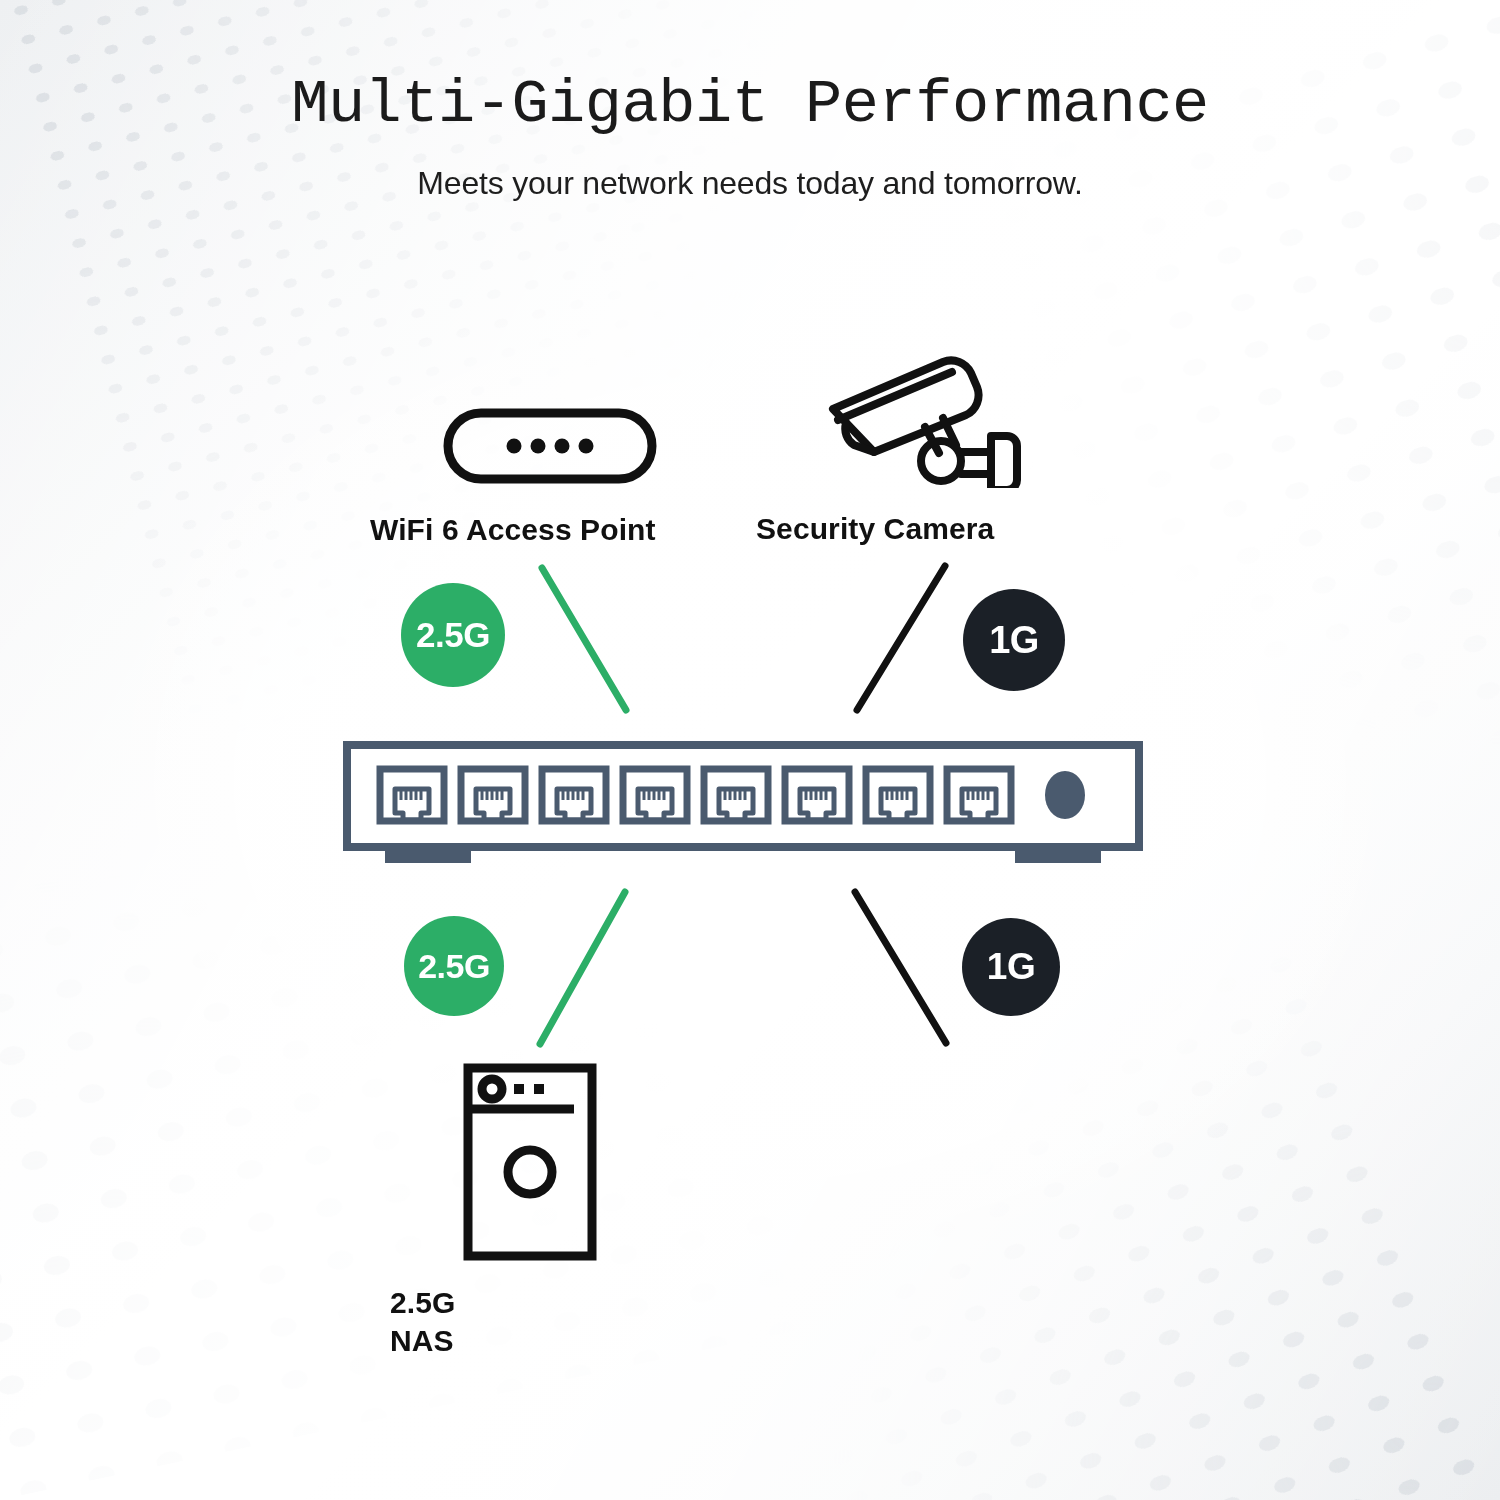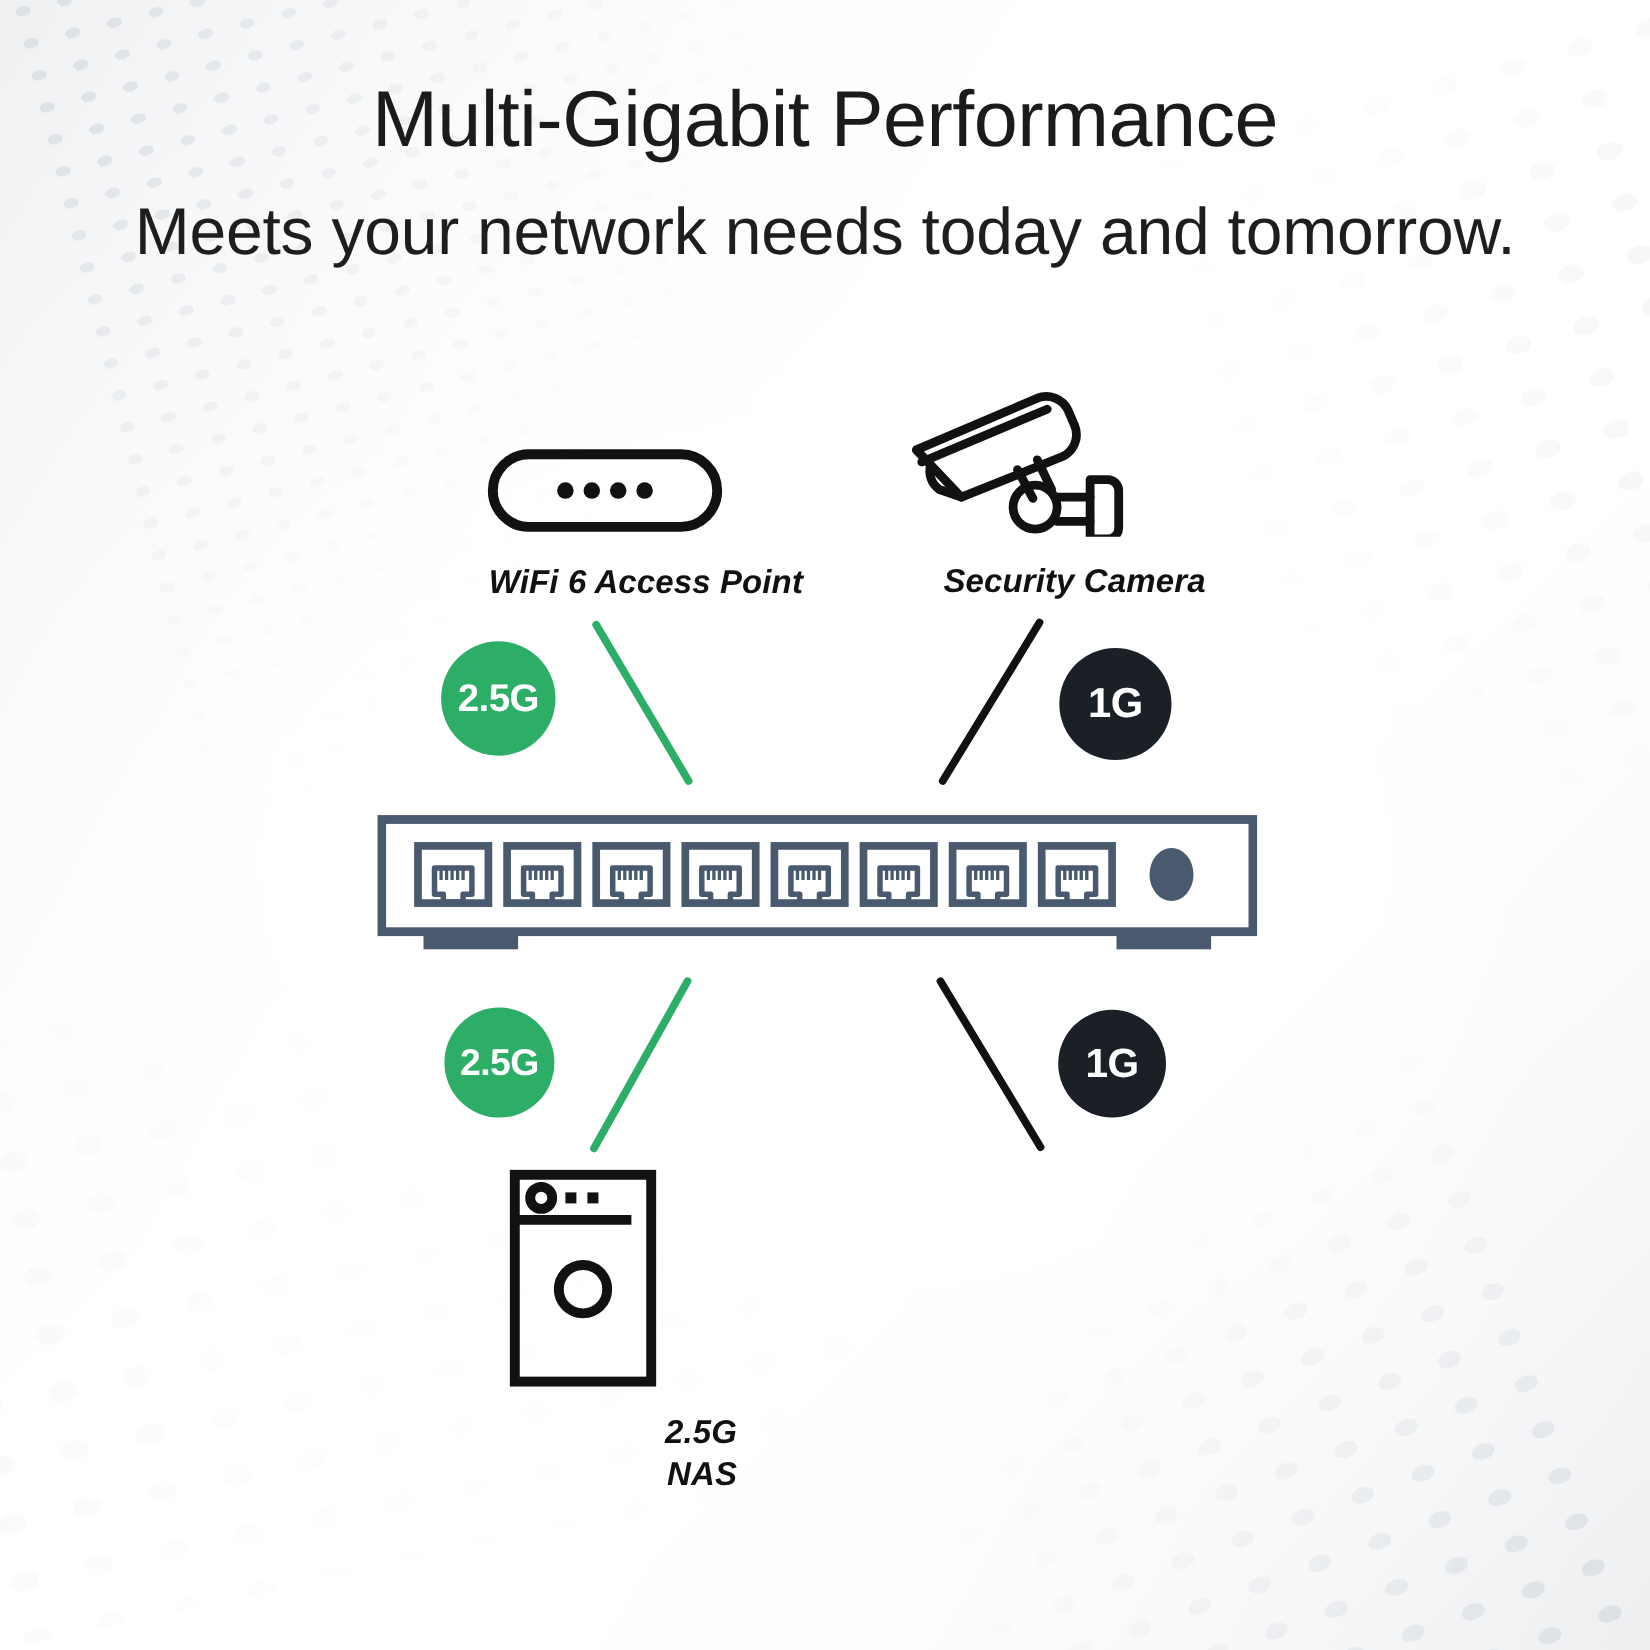--- a/index.html
+++ b/index.html
@@ -66,46 +66,45 @@
 
   
   .heading-block {
     position: absolute;
     top: 72px;
     left: 0;
     width: 100%;
     text-align: center;
   }
   .title {
-    font-size: 72px;
+    font-size: 62px;
     font-weight: 300;
     letter-spacing: -0.5px;
     color: #1b1b1b;
     line-height: 1.05;
     margin: 0;
-    font-family: Liberation Sans, sans-serif;
+    font-family: Liberation Mono, monospace;
   }
   .subtitle {
     margin: 28px 0 0 0;
-    font-size: 60px;
+    font-size: 32px;
     font-weight: 300;
     color: #1e1e1e;
     letter-spacing: -0.2px;
     font-family: "Liberation Sans", sans-serif;
   }
 
   
   .diagram {
     position: absolute;
     inset: 0;
   }
   .node {
     position: absolute;
-    text-align: right;
-    font-style: italic;
+    text-align: left;
   }
   .node-label {
     font-size: 30px;
     font-weight: 600;
     color: #111111;
     line-height: 1.28;
     letter-spacing: 0.1px;
     white-space: pre-line;
   }
   .icon-box {

